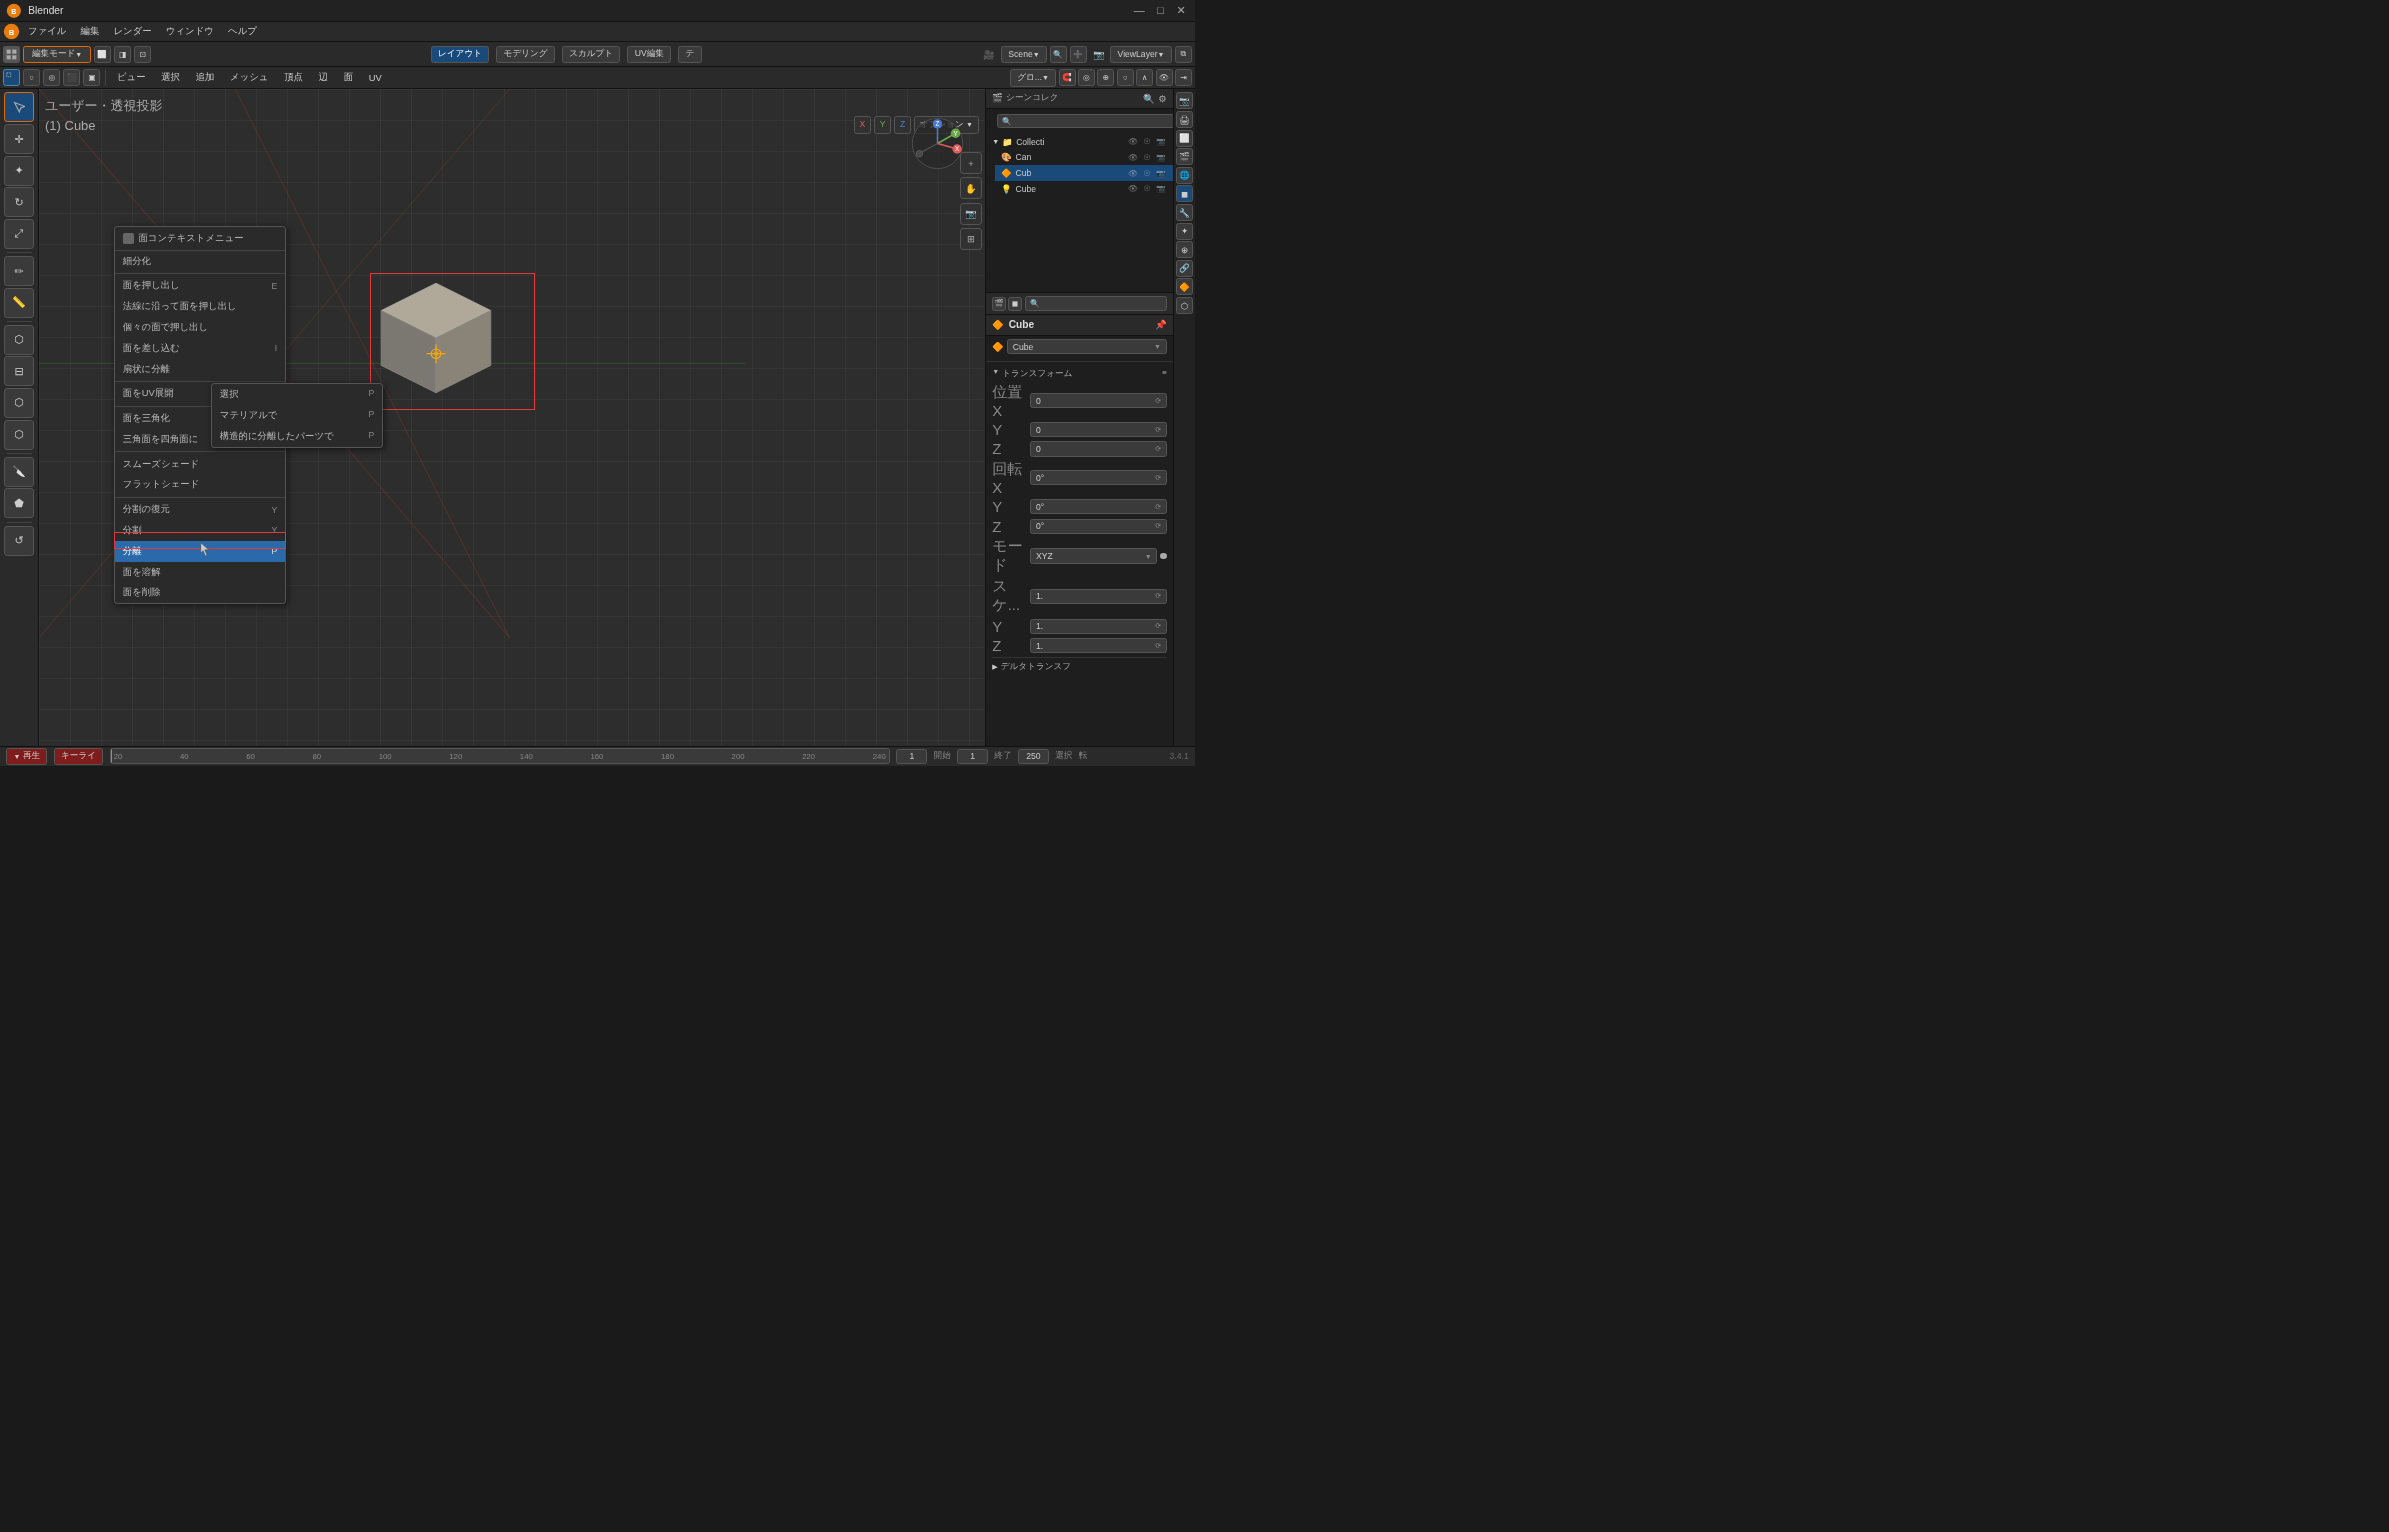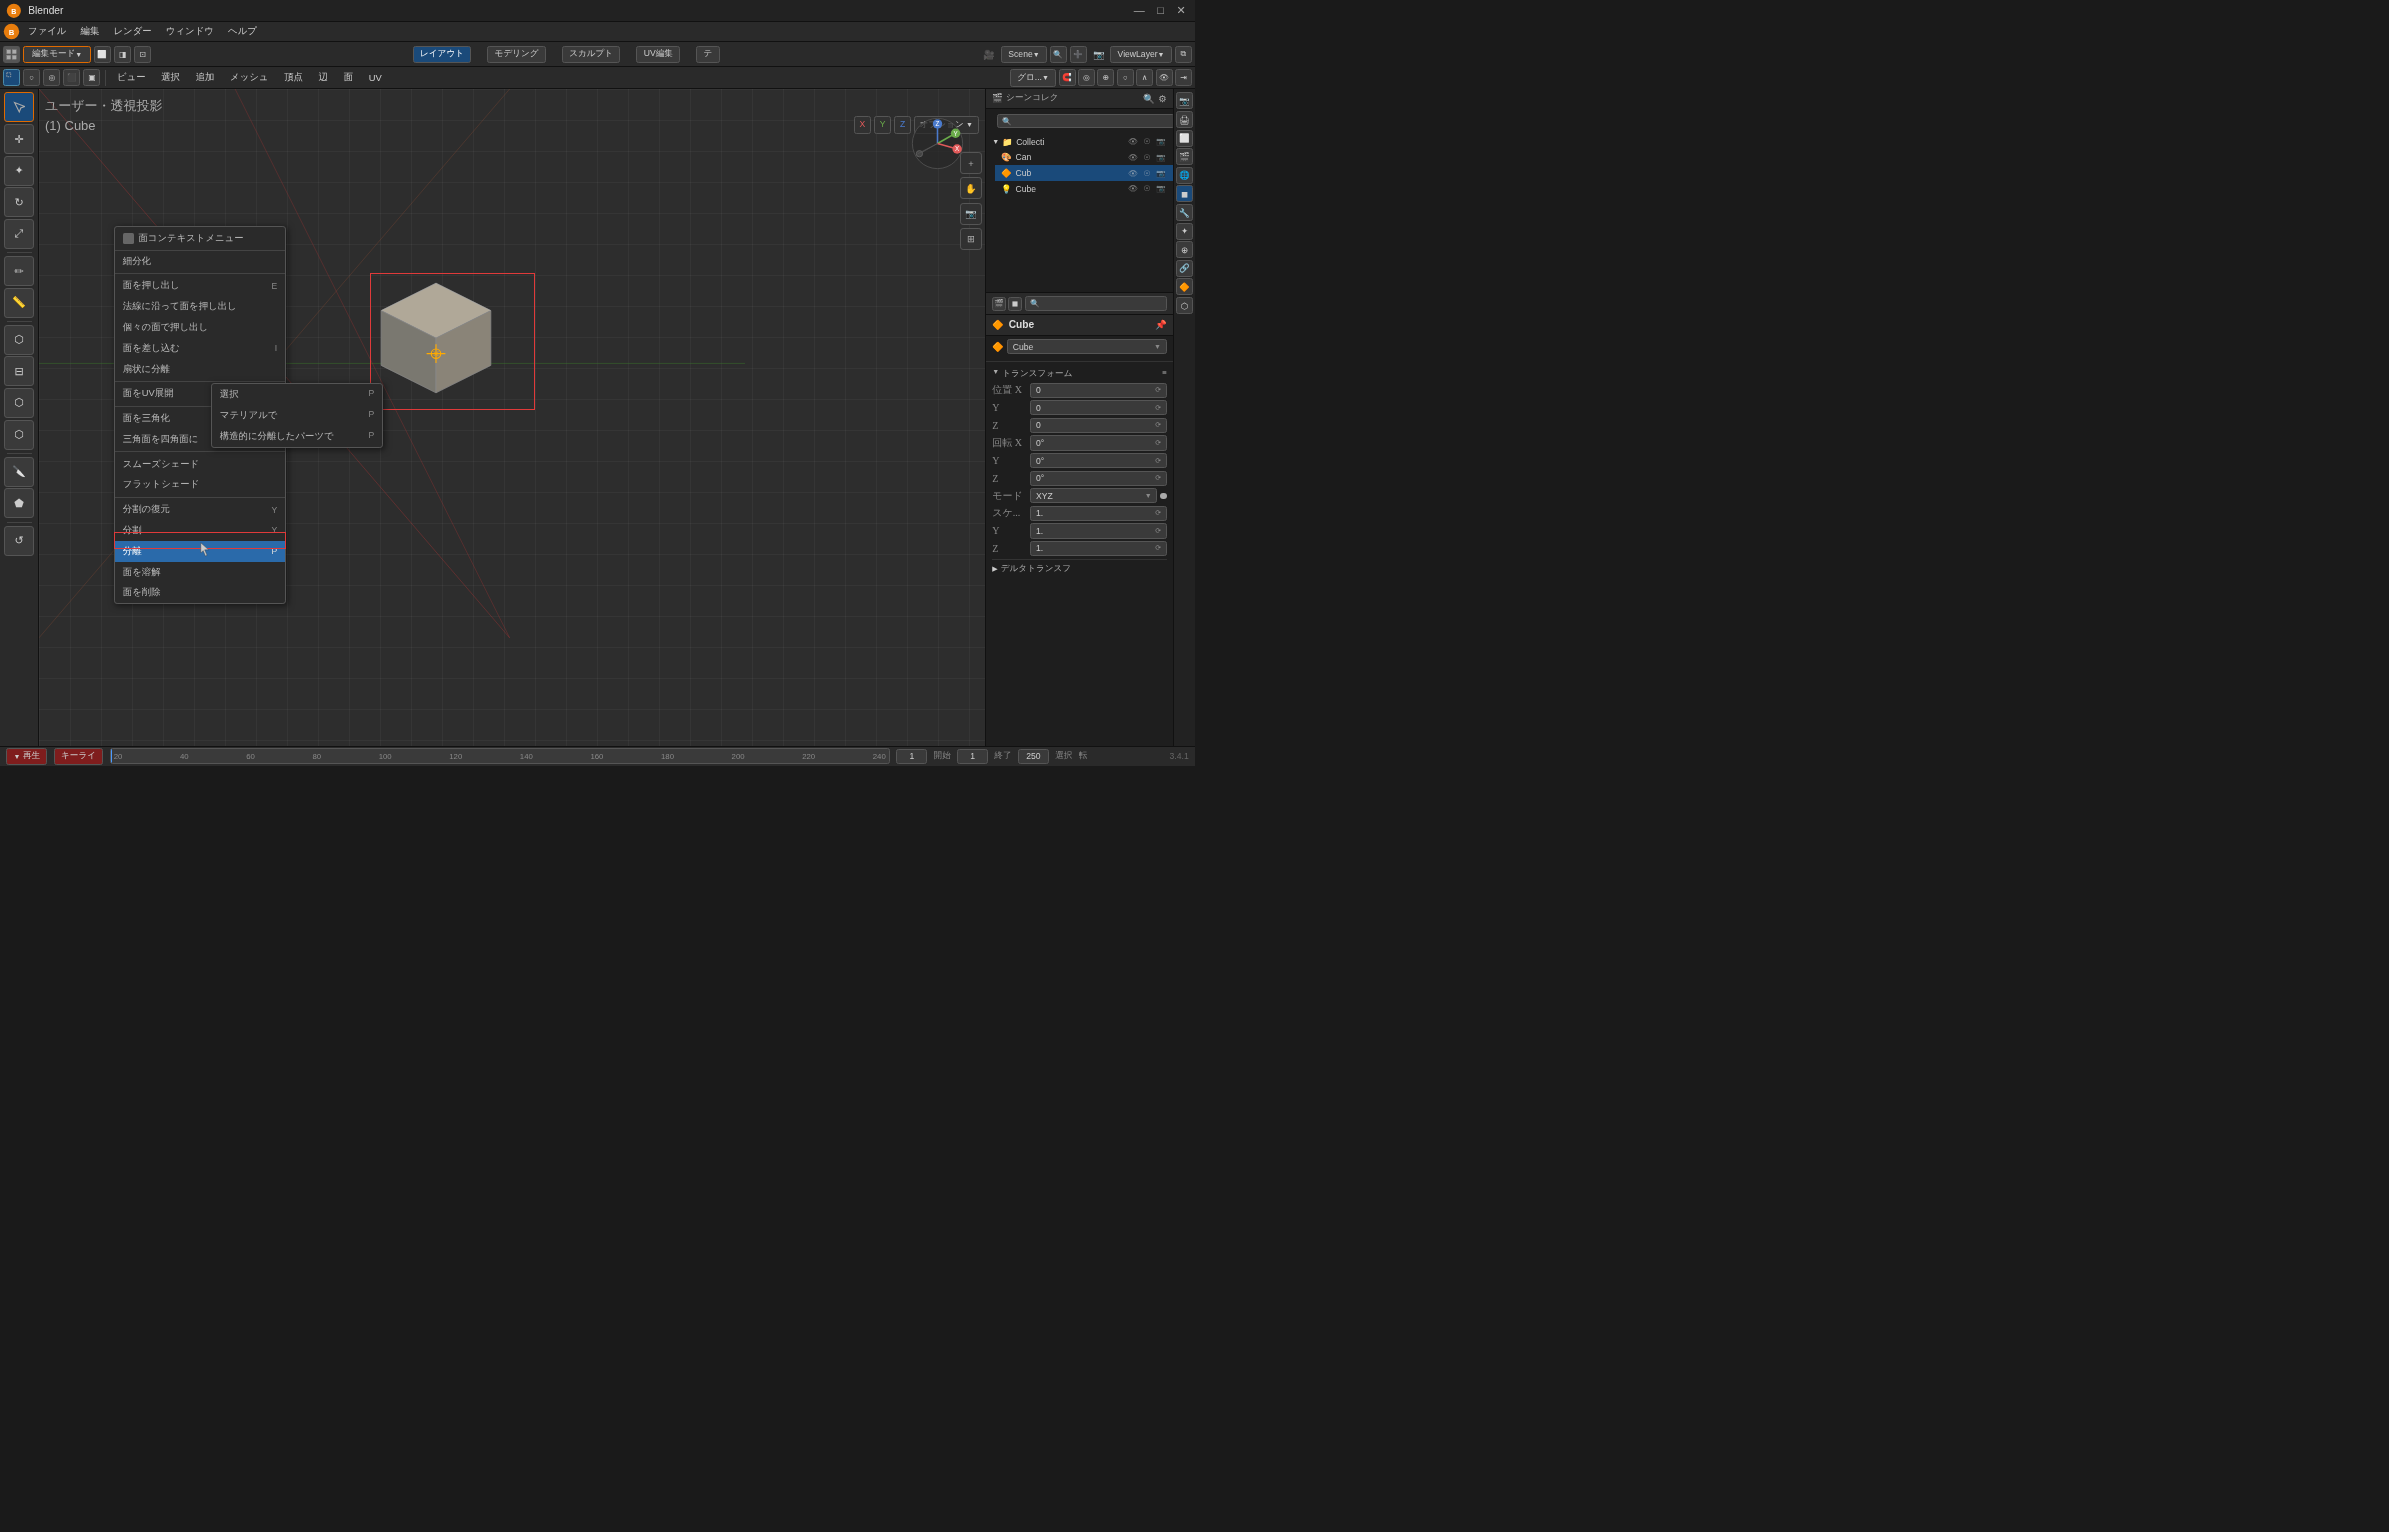--- a/index.html
+++ b/index.html
@@ -443,24 +443,23 @@
       margin-bottom: 3.1px;
     }
     .prop-row {
       display: flex;
       align-items: center;
       gap: 3.1px;
       margin-bottom: 2.4px;
     }
     .prop-label {
       color: #888;
-      font-size: 10px;
+      font-size: 15px;
       width: 35px;
       flex-shrink: 0;
-      font-family: Liberation Serif, serif;
     }
     .prop-field {
       background: #3a3a3a;
       border: 0.8px solid #555;
       border-radius: 2.4px;
       padding: 1.6px 4.7px;
       flex: 1;
       font-size: 8.6px;
       color: #ccc;
       display: flex;
@@ -577,21 +576,21 @@
     </div>
     <div class="toolbar-btn mode">
       <span>編集モード</span>
       <span style="font-size:7px;">▼</span>
     </div>
     <div class="toolbar-icon" title="Overlays">⬜</div>
     <div class="toolbar-icon">◨</div>
     <div class="toolbar-icon">⊡</div>
   </div>
 
-  <div style="display:flex;align-items:center;gap:16px;flex:1;justify-content:center;">
+  <div style="display:flex;align-items:center;gap:7px;flex:1;justify-content:center;">
     <span class="vp-tab active" style="position:static;">レイアウト</span>
     <span class="vp-tab" style="position:static;">モデリング</span>
     <span class="vp-tab" style="position:static;">スカルプト</span>
     <span class="vp-tab" style="position:static;">UV編集</span>
     <span class="vp-tab" style="position:static;">テ</span>
   </div>
 
   <div style="display:flex;align-items:center;gap:3.1px;">
     <div style="width:17px;height:17px;display:flex;align-items:center;justify-content:center;font-size:9.4px;">🎥</div>
     <div class="toolbar-btn">

